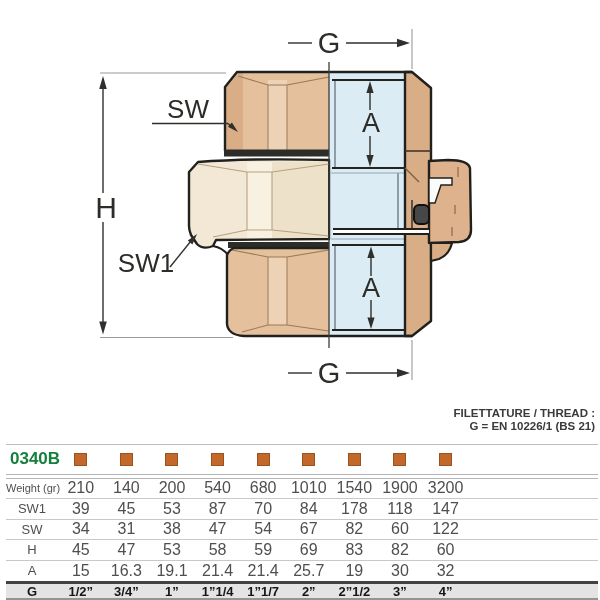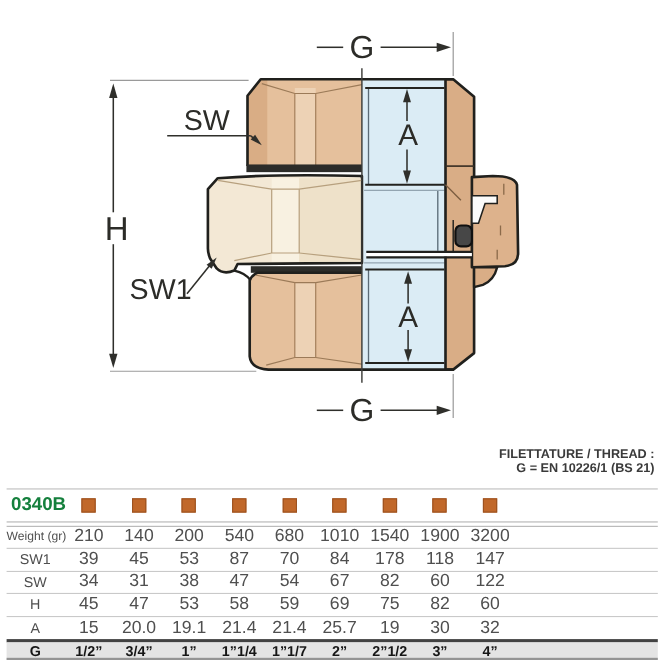--- a/index.html
+++ b/index.html
@@ -235,30 +235,30 @@
     </div>
 
     <div class="row data-row">
       <div class="rlabel">H</div>
       <div class="val">45</div>
       <div class="val">47</div>
       <div class="val">53</div>
       <div class="val">58</div>
       <div class="val">59</div>
       <div class="val">69</div>
-      <div class="val">75</div>
+      <div class="val">83</div>
       <div class="val">82</div>
       <div class="val">60</div>
       <div></div>
     </div>
 
     <div class="row data-row no-border">
       <div class="rlabel">A</div>
       <div class="val">15</div>
-      <div class="val">20.0</div>
+      <div class="val">16.3</div>
       <div class="val">19.1</div>
       <div class="val">21.4</div>
       <div class="val">21.4</div>
       <div class="val">25.7</div>
       <div class="val">19</div>
       <div class="val">30</div>
       <div class="val">32</div>
       <div></div>
     </div>
 

